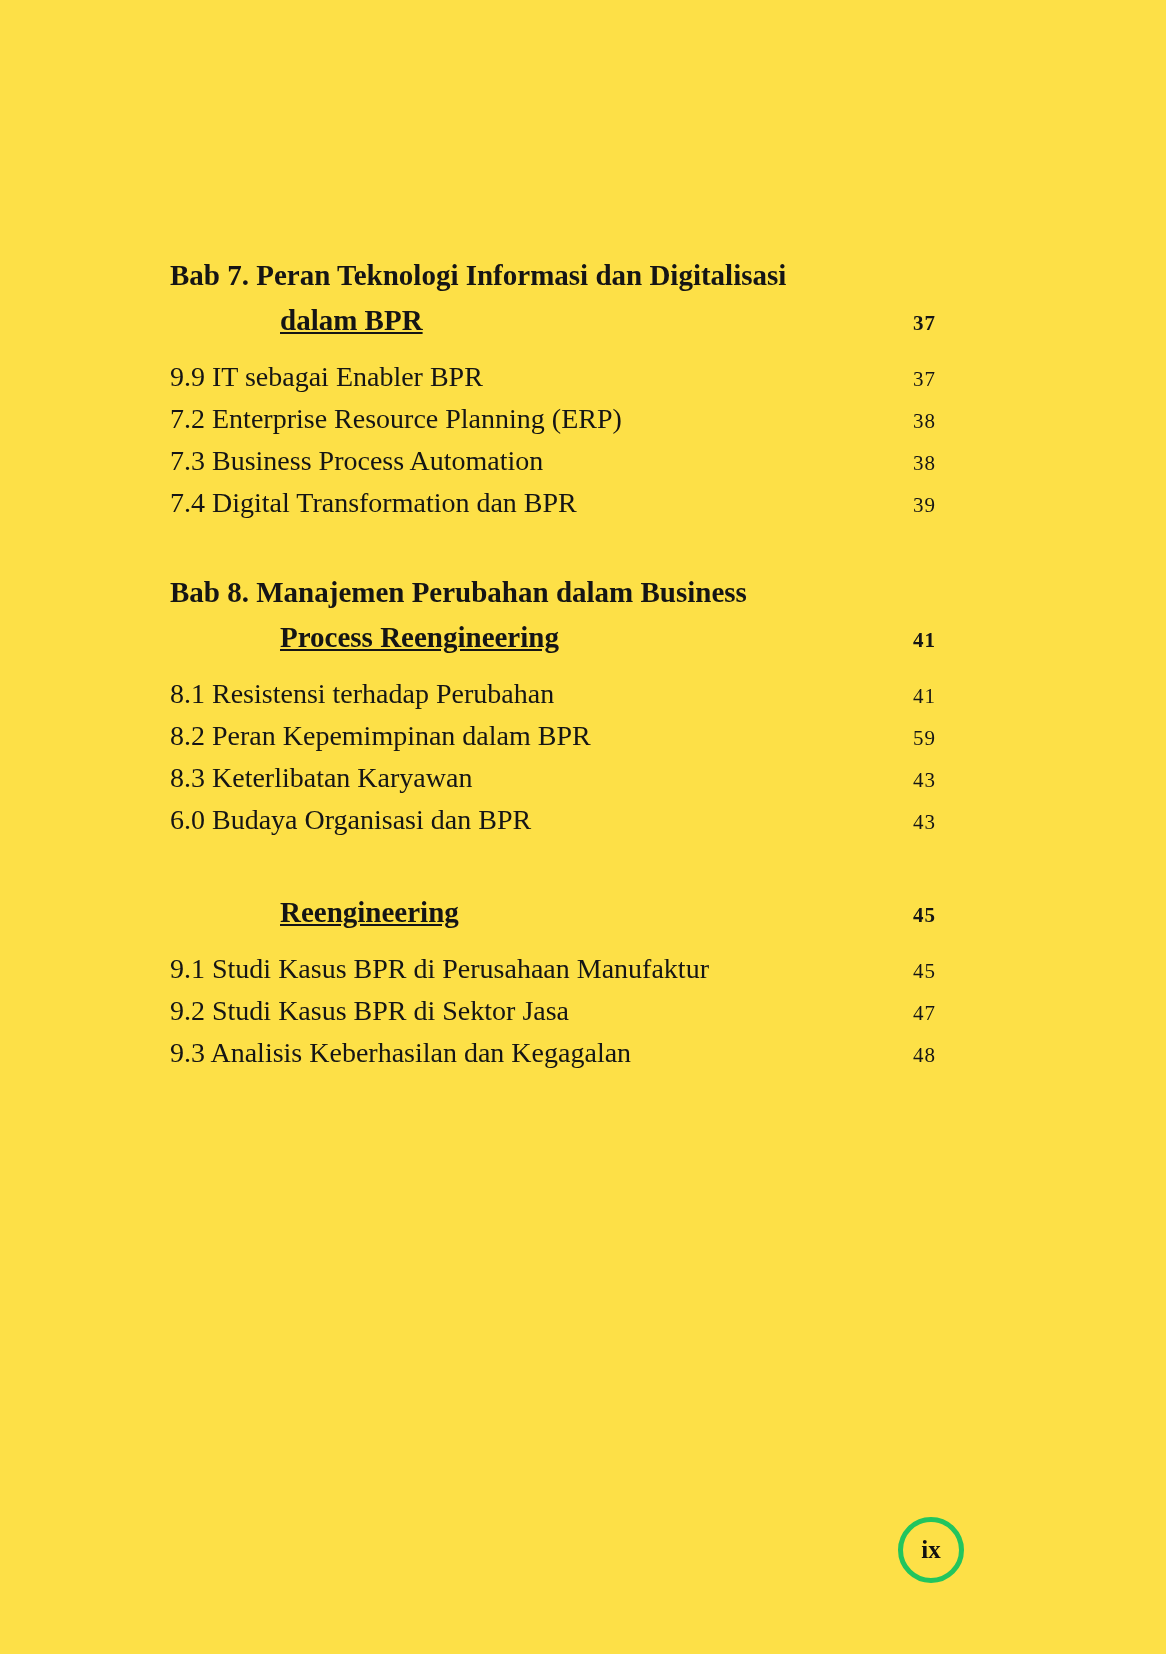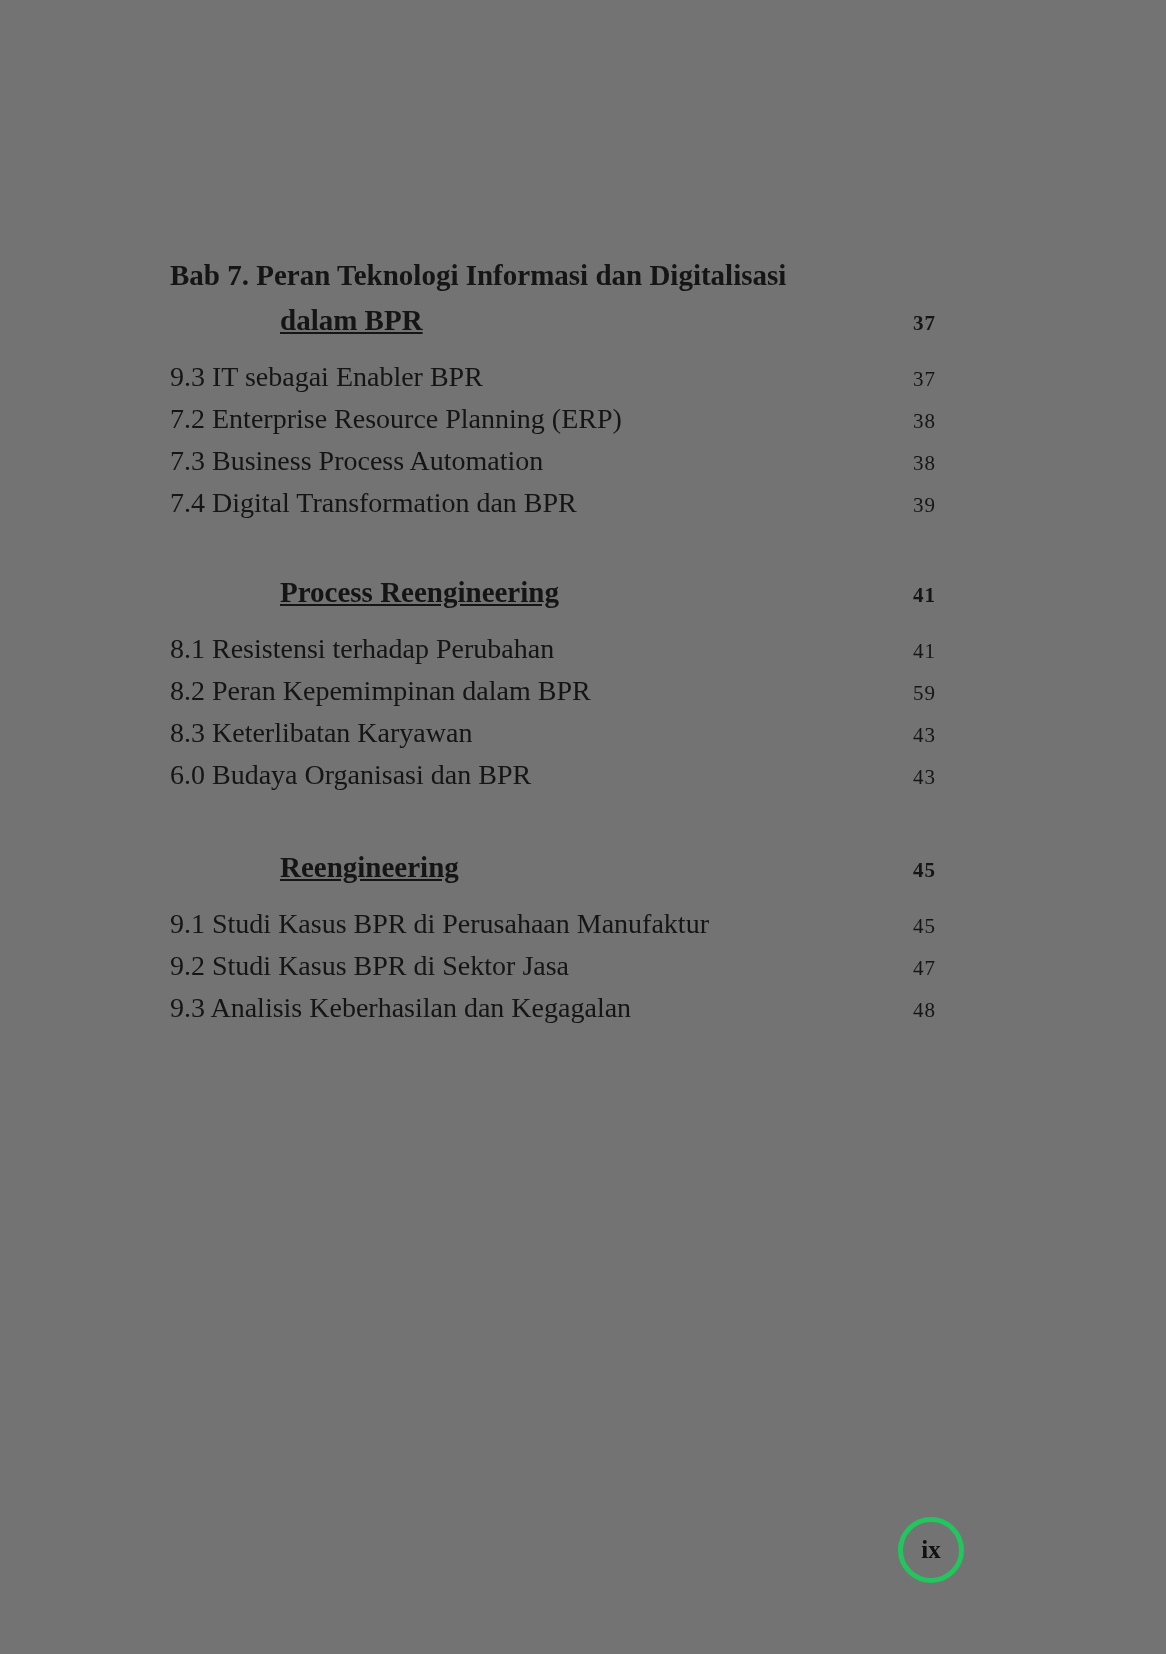--- a/index.html
+++ b/index.html
@@ -8,21 +8,21 @@
     height: 1654px;
     background: #ffffff;
     font-family: "Liberation Serif", "DejaVu Serif", serif;
     color: #151515;
     overflow: hidden;
   }
   .page {
     position: relative;
     width: 1166px;
     height: 1654px;
-    background: #737373;
+    background: #fde047;
   }
   .toc {
     position: absolute;
     left: 170px;
     top: 253px;
     width: 766px;
   }
   .section { }
   .section + .section.s8 { margin-top: 45px; }
   .section + .section.s9 { margin-top: 48px; }
@@ -80,39 +80,40 @@
   <div class="toc">
 
     <div class="section s7">
       <div class="h-line1">Bab 7. Peran Teknologi Informasi dan Digitalisasi</div>
       <div class="h-line2">
         <span class="indent">dalam BPR</span>
         <span class="pagenum">37</span>
       </div>
       <div class="entries">
         <div class="entry">
-          <span class="label">9.3 IT sebagai Enabler BPR</span>
+          <span class="label">9.9 IT sebagai Enabler BPR</span>
           <span class="pagenum">37</span>
         </div>
         <div class="entry">
           <span class="label">7.2 Enterprise Resource Planning (ERP)</span>
           <span class="pagenum">38</span>
         </div>
         <div class="entry">
           <span class="label">7.3 Business Process Automation</span>
           <span class="pagenum">38</span>
         </div>
         <div class="entry">
           <span class="label">7.4 Digital Transformation dan BPR</span>
           <span class="pagenum">39</span>
         </div>
       </div>
     </div>
 
     <div class="section s8">
+      <div class="h-line1">Bab 8. Manajemen Perubahan dalam Business</div>
       <div class="h-line2">
         <span class="indent">Process Reengineering</span>
         <span class="pagenum">41</span>
       </div>
       <div class="entries">
         <div class="entry">
           <span class="label">8.1 Resistensi terhadap Perubahan</span>
           <span class="pagenum">41</span>
         </div>
         <div class="entry">

